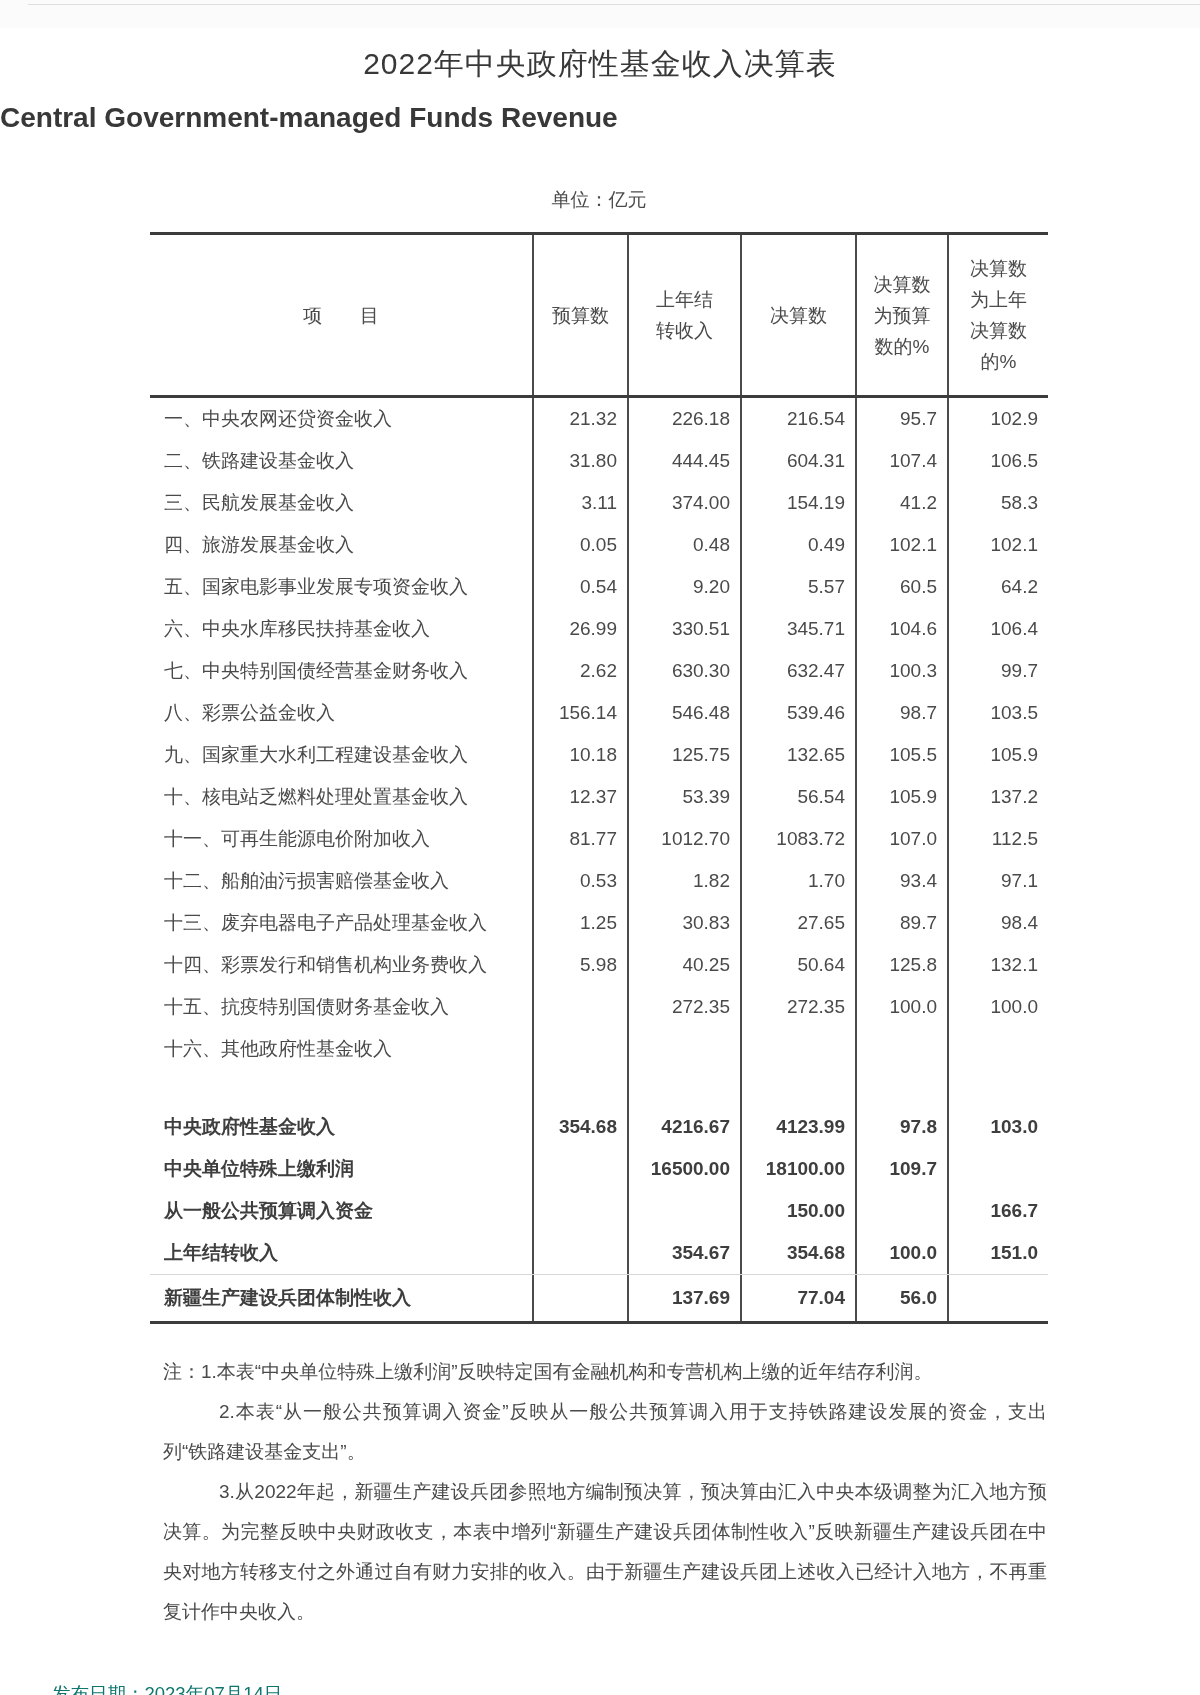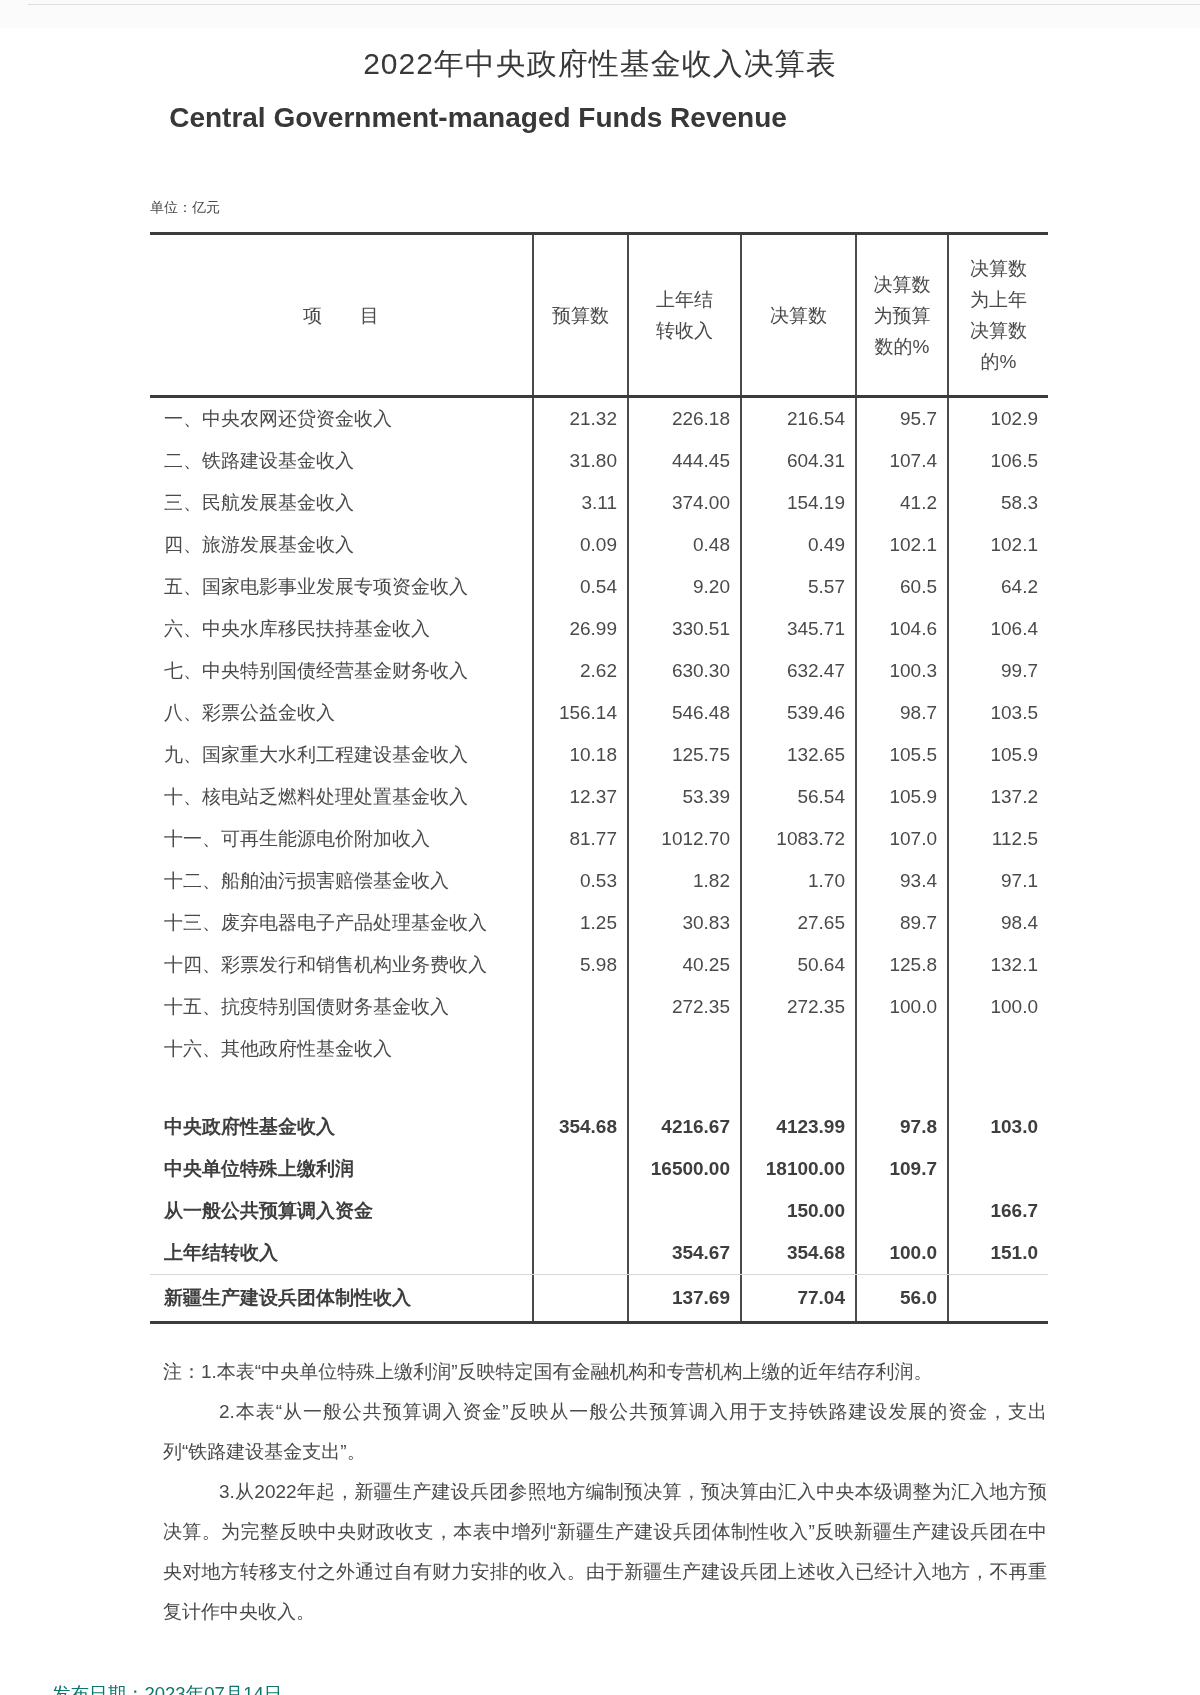--- a/index.html
+++ b/index.html
@@ -8,26 +8,26 @@
     font-family:"Liberation Sans","DejaVu Sans",sans-serif;color:#4a4a4a;overflow:hidden;
   }
   .top-band{position:absolute;top:0;left:0;width:1200px;height:28px;background:#fbfbfb;}
   .top-hairline{position:absolute;top:4px;left:28px;width:1172px;height:1px;background:#dedede;}
 
   .title-zh{
     position:absolute;top:44px;left:0;width:1200px;text-align:center;
     font-size:30px;font-weight:400;color:#383838;letter-spacing:1px;margin:0;
   }
   .title-en{
-    position:absolute;top:102px;left:0;width:956px;text-align:center;
+    position:absolute;top:102px;left:0;width:956px;text-align:left;
     font-size:28px;font-weight:700;color:#383838;margin:0;
   }
   .unit-label{
-    position:absolute;top:199px;left:150px;width:898px;text-align:left;
-    font-size:14px;color:#4a4a4a;
+    position:absolute;top:187px;left:150px;width:898px;text-align:center;
+    font-size:19px;color:#4a4a4a;
   }
 
   .ftable{
     position:absolute;top:232px;left:150px;width:898px;
     border-top:3px solid #3c3c3c;border-bottom:3px solid #3c3c3c;
     font-size:19px;
   }
   .trow{display:grid;grid-template-columns:382px 95px 113px 115px 92px 101px;}
   .trow .c{display:flex;align-items:center;box-sizing:border-box;min-height:100%;}
   .trow .c + .c{border-left:2px solid #4b4b4b;}
@@ -101,21 +101,21 @@
         <div class="trow rowh">
       <div class="c item">三、民航发展基金收入</div>
       <div class="c num">3.11</div>
       <div class="c num">374.00</div>
       <div class="c num">154.19</div>
       <div class="c num">41.2</div>
       <div class="c num">58.3</div>
     </div>
         <div class="trow rowh">
       <div class="c item">四、旅游发展基金收入</div>
-      <div class="c num">0.09</div>
+      <div class="c num">0.05</div>
       <div class="c num">0.48</div>
       <div class="c num">0.49</div>
       <div class="c num">102.1</div>
       <div class="c num">102.1</div>
     </div>
         <div class="trow rowh">
       <div class="c item">五、国家电影事业发展专项资金收入</div>
       <div class="c num">0.54</div>
       <div class="c num">9.20</div>
       <div class="c num">5.57</div>

